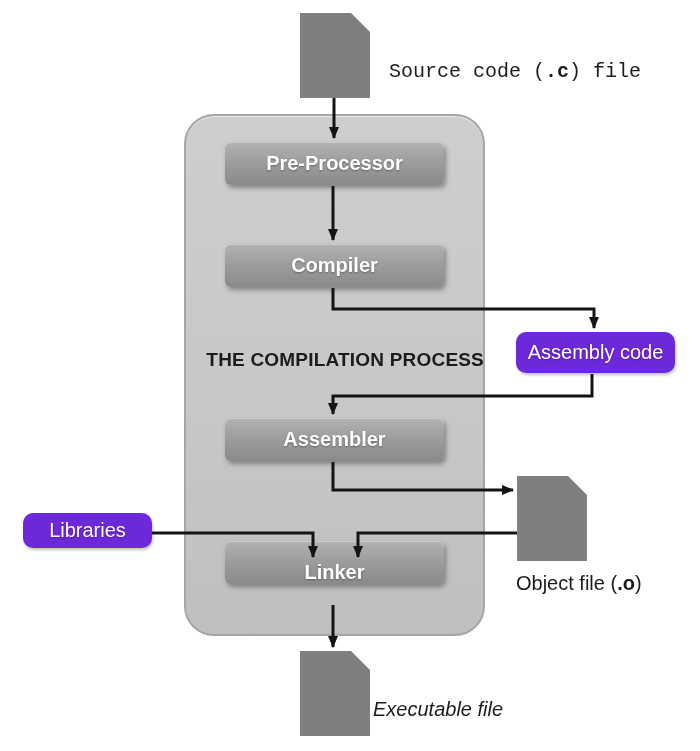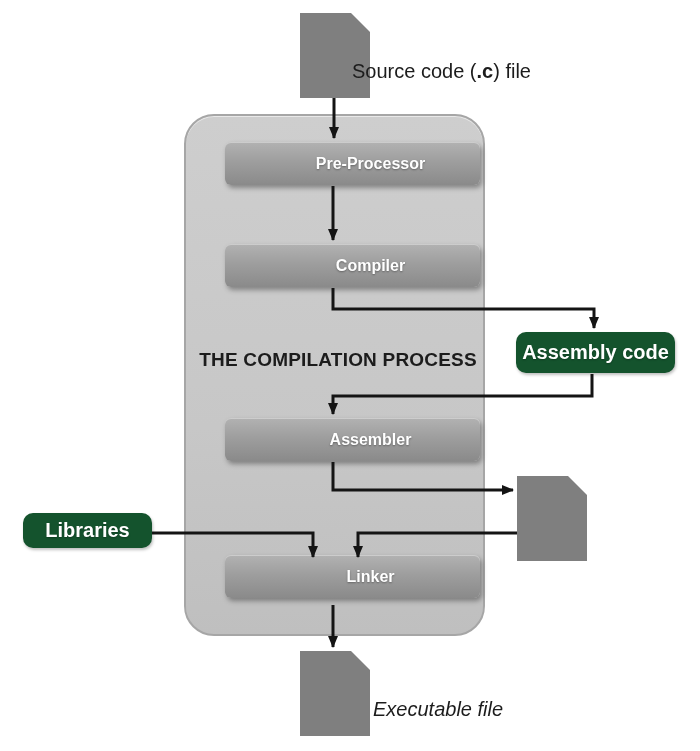--- a/index.html
+++ b/index.html
@@ -16,68 +16,67 @@
     left:184px;top:114px;width:301px;height:522px;
     background:linear-gradient(180deg,#cecece 0%,#c7c7c7 60%,#bfbfbf 100%);
     border:2px solid #a6a6a6;
     border-radius:30px;
     box-shadow:inset 0 1px 0 rgba(255,255,255,.55);
     box-sizing:border-box;
   }
   .diagram-title{
     position:absolute;
     left:192px;top:349px;width:292px;
-    text-align:center;
+    text-align:right;
     font-size:19px;font-weight:bold;color:#1c1c1c;
     letter-spacing:.2px;
   }
   
   .stage{
     position:absolute;
     left:225px;width:219px;height:43px;
     background:linear-gradient(180deg,#b2b2b2 0%,#9e9e9e 45%,#8a8a8a 100%);
     border-radius:6px;
     box-shadow:2px 3px 5px rgba(0,0,0,.35), inset 0 1px 0 rgba(255,255,255,.35);
     display:flex;align-items:center;justify-content:center;
-    color:#ffffff;font-weight:bold;font-size:16px;
+    color:#ffffff;font-weight:bold;font-size:20px;
     text-shadow:0 1px 2px rgba(0,0,0,.35);
-    padding-left:36px;
   }
   .stage-preprocessor{top:142px;}
   .stage-compiler{top:244px;}
   .stage-assembler{top:418px;}
-  .stage-linker{top:555px;}
+  .stage-linker{top:541px;align-items:flex-end;}
   
   .side-box{
     position:absolute;
-    background:#14532d;
+    background:#6d28d9;
     border-radius:10px;
     display:flex;align-items:center;justify-content:center;
-    color:#ffffff;font-weight:bold;font-size:20px;
+    color:#ffffff;font-weight:normal;font-size:20px;
     text-shadow:0 1px 2px rgba(0,0,0,.3);
     box-shadow:1px 2px 3px rgba(0,0,0,.25);
   }
   .assembly-code-box{left:516px;top:332px;width:159px;height:41px;}
   .libraries-box{left:23px;top:513px;width:129px;height:35px;}
   
   .file-icon{
     position:absolute;
     width:70px;height:85px;
     background:#7f7f7f;
     clip-path:polygon(0 0, 51px 0, 70px 19px, 70px 85px, 0 85px);
   }
   .file-source{left:300px;top:13px;}
   .file-object{left:517px;top:476px;}
   .file-executable{left:300px;top:651px;}
   
   .file-label{
     position:absolute;
     font-size:20px;color:#1c1c1c;white-space:nowrap;
   }
-  .label-source{left:352px;top:60px;}
+  .label-source{left:389px;top:60px;font-family:Liberation Mono, monospace;}
   .label-object{left:516px;top:572px;}
   .label-executable{left:373px;top:698px;font-style:italic;}
   .file-label b{font-weight:bold;}
   
   .arrows{
     position:absolute;left:0;top:0;width:700px;height:751px;
     pointer-events:none;
   }
   .arrows polyline{
     fill:none;stroke:#141414;stroke-width:3;
@@ -111,20 +110,21 @@
   <div class="side-box libraries-box">
     <span>Libraries</span>
   </div>
 
   <div class="file-icon file-source"></div>
   <div class="file-icon file-object"></div>
   <div class="file-icon file-executable"></div>
 
   <div class="file-label label-source"><span>Source code (</span><b>.c</b><span>) file</span></div>
 
+  <div class="file-label label-object"><span>Object file (</span><b>.o</b><span>)</span></div>
 
   <div class="file-label label-executable">Executable file</div>
 
   <svg class="arrows" viewBox="0 0 700 751" xmlns="http://www.w3.org/2000/svg">
     <defs>
       <marker id="ah" markerUnits="userSpaceOnUse" markerWidth="14" markerHeight="12" refX="11" refY="5" orient="auto">
         <path d="M0,0 L12,5 L0,10 Z" fill="#141414"></path>
       </marker>
     </defs>
     <polyline points="334,98 334,138" marker-end="url(#ah)"></polyline>

